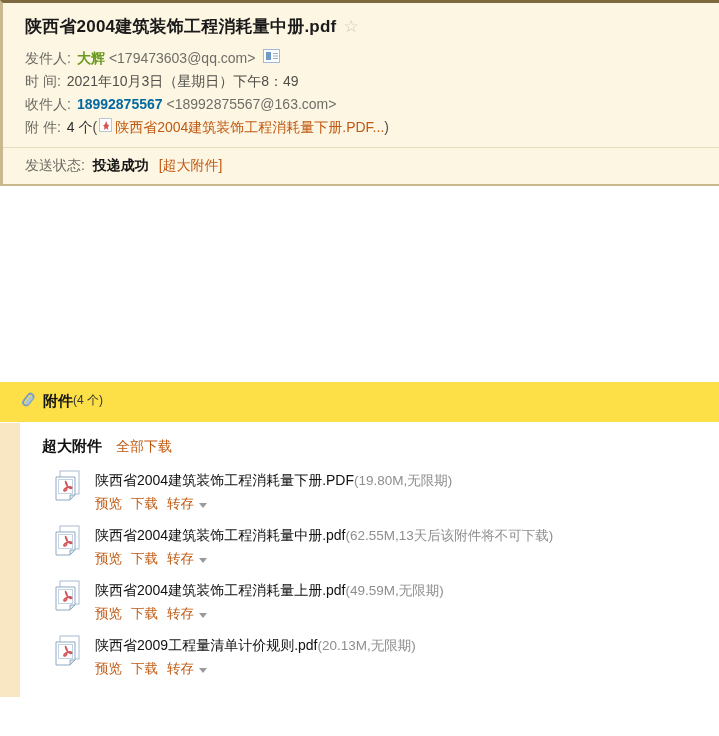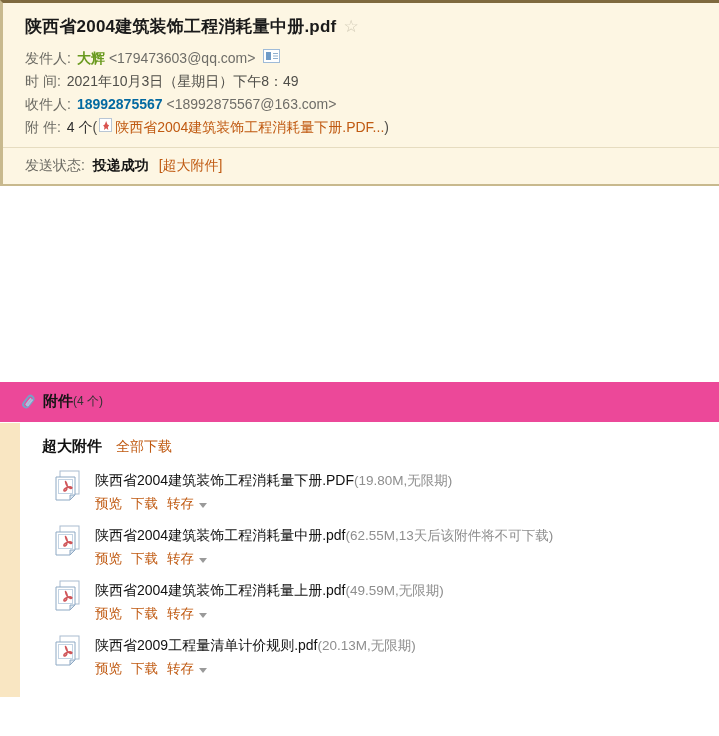--- a/index.html
+++ b/index.html
@@ -169,24 +169,23 @@
   #mail-body {
     height: 196px;
     background: #ffffff;
   }
 
   
   #attachments-section {
     background: #ffffff;
   }
   #attachments-title-bar {
-    background: #ec4899;
+    background: #fde047;
     padding: 10px 0 11px 20px;
     display: flex;
-    align-items: center;
     border-bottom: 1px solid #ffffff;
   }
   .paperclip-icon {
     display: inline-block;
     width: 16px;
     height: 16px;
     margin-right: 7px;
     position: relative;
     transform: rotate(38deg);
   }

